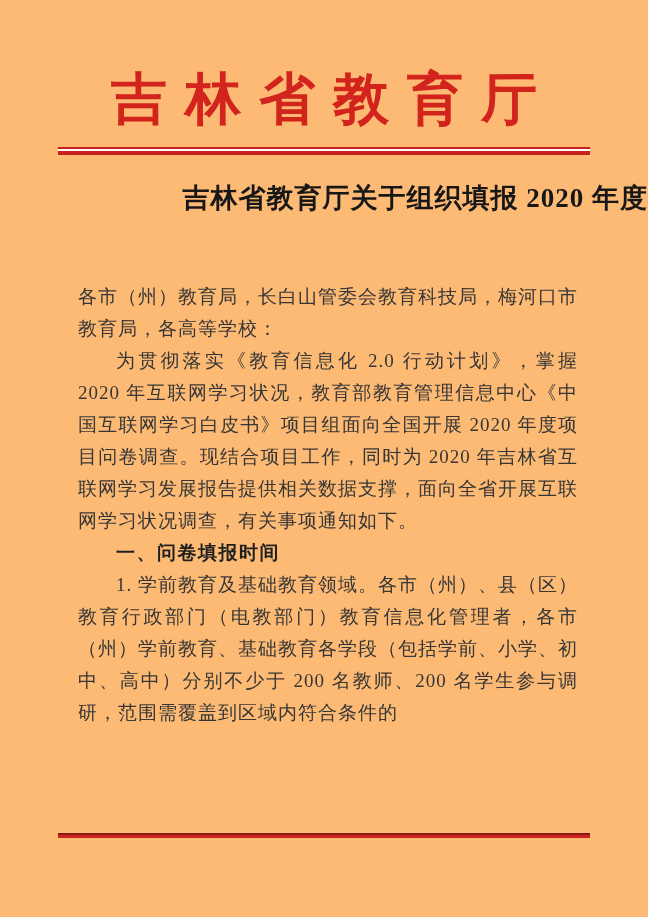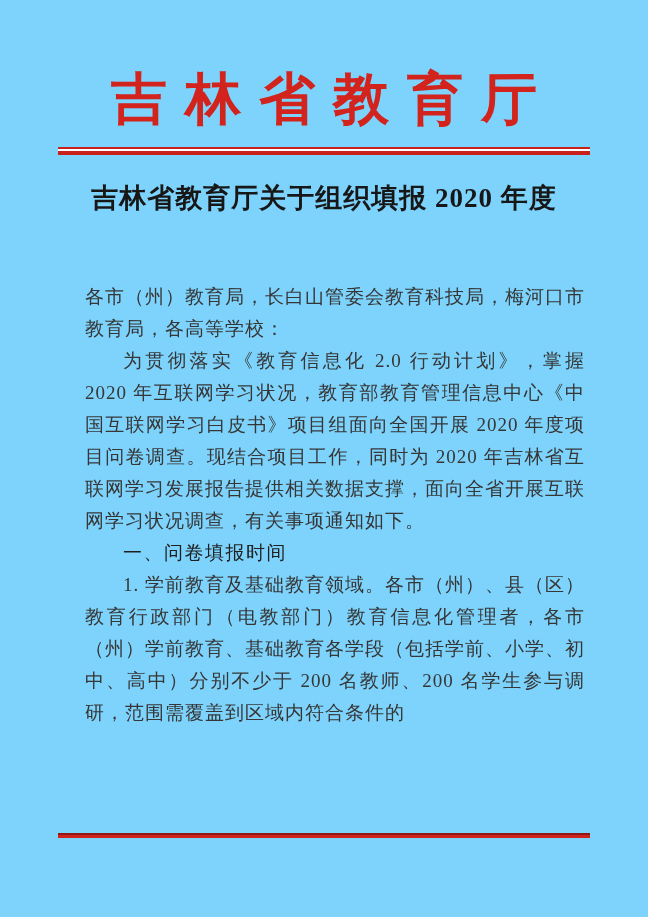--- a/index.html
+++ b/index.html
@@ -3,21 +3,21 @@
 <meta charset="utf-8">
 <style>
   * { margin: 0; padding: 0; box-sizing: border-box; }
   html, body { background: #ffffff; }
   body { font-family: "Liberation Serif", serif; }
 
   .page {
     position: relative;
     width: 648px;
     height: 917px;
-    background: #7dd3fc;
+    background: #fdba74;
     overflow: hidden;
   }
 
   
   .letterhead {
     position: absolute;
     top: 66px; left: 0; right: 0;
     text-align: center;
     font-family: "Liberation Serif", serif;
     font-weight: bold;
@@ -37,45 +37,45 @@
     width: 532px;
   }
   .rule-top .thin  { height: 2px; background: #c9201b; }
   .rule-top .gap   { height: 2px; background: #fdfdfd; }
   .rule-top .thick { height: 4px; background: #c9201b; }
 
   
   .doc-title {
     position: absolute;
     top: 180px; left: 0; right: 0;
-    text-align: center;
+    text-align: right;
     font-family: "Liberation Serif", serif;
     font-weight: bold;
     font-size: 27px;
     line-height: 37px;
     letter-spacing: 1px;
     color: #171717;
   }
 
   
   .doc-body {
     position: absolute;
-    top: 281px; left: 85px;
+    top: 281px; left: 78px;
     width: 500px;
     font-size: 19px;
     line-height: 32px;
     letter-spacing: 1px;
     color: #363636;
     text-align: justify;
   }
   .doc-body p { margin: 0; }
   .indent { text-indent: 2em; }
   .sec-heading {
     font-family: "Liberation Sans", sans-serif;
-    font-weight: normal;
+    font-weight: bold;
     color: #1f1f1f;
     text-indent: 2em;
     letter-spacing: 1.5px;
   }
 
   
   .rule-bottom {
     position: absolute;
     top: 833px; left: 58px;
     width: 532px;

